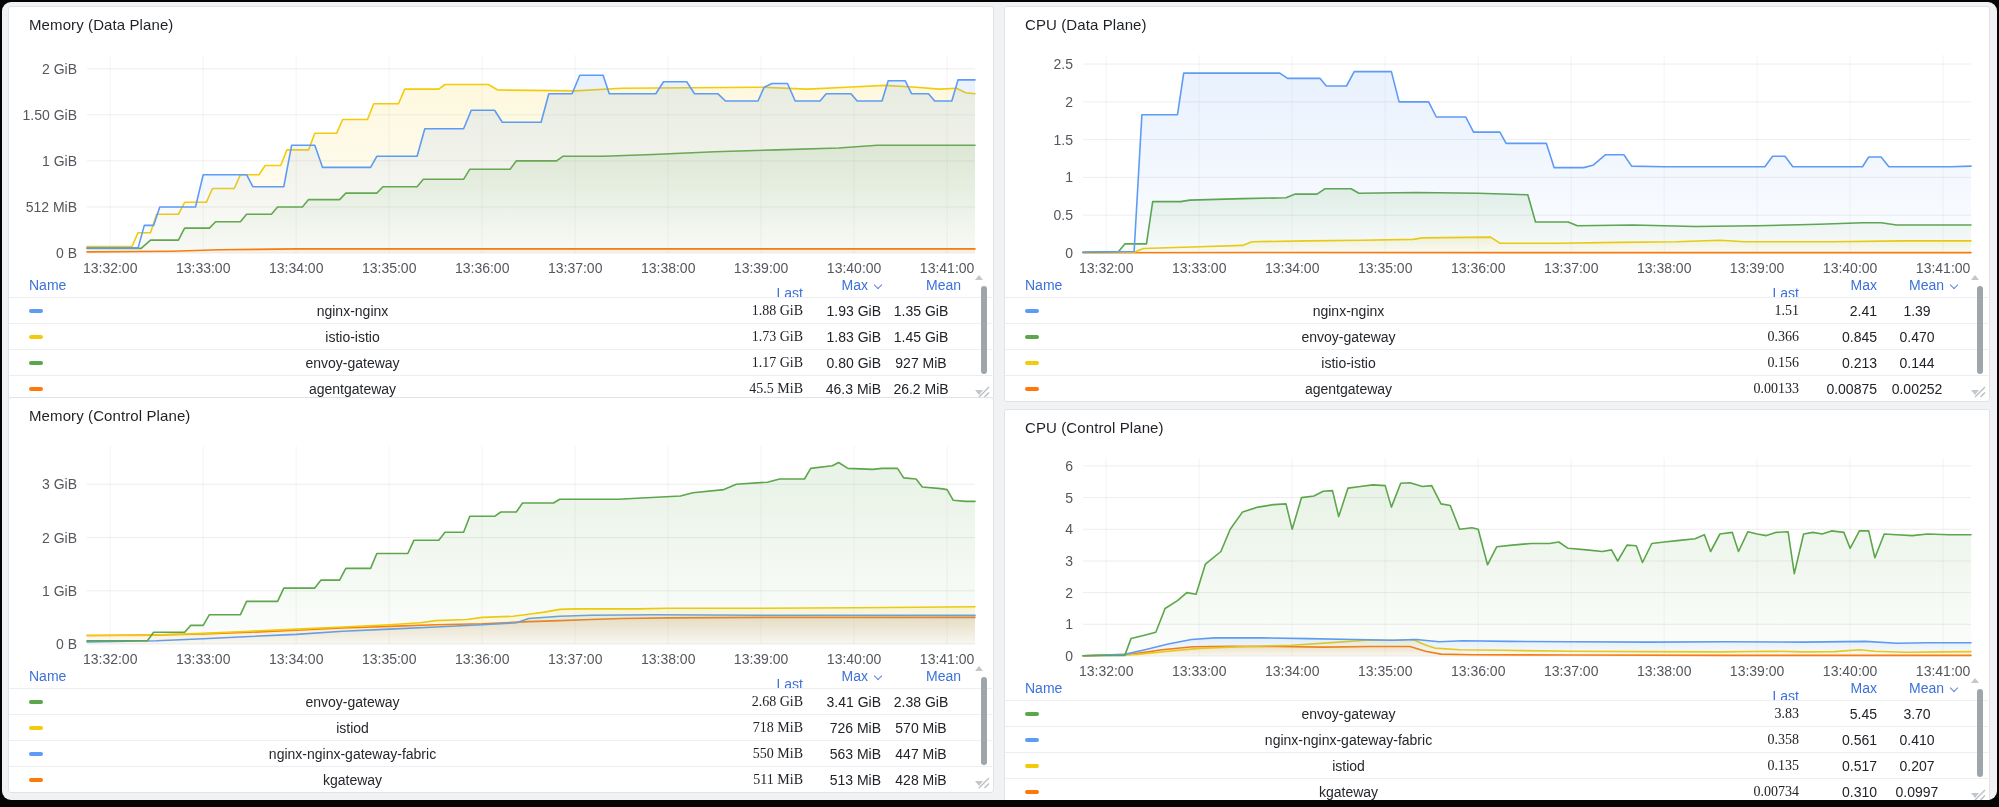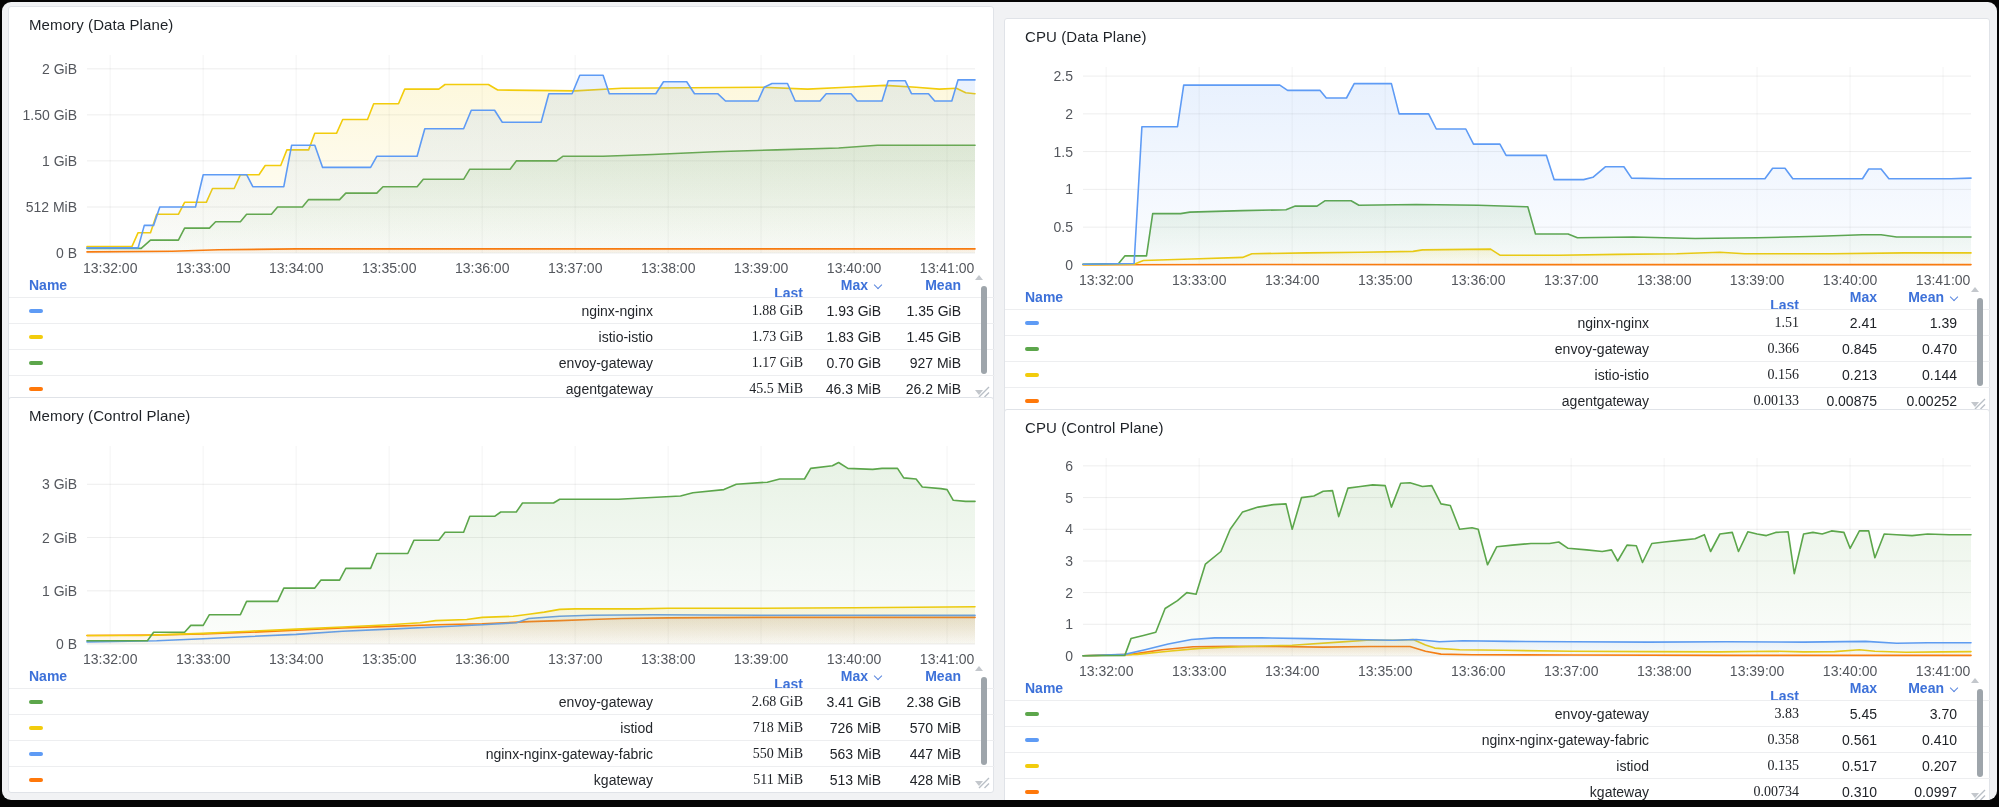--- a/index.html
+++ b/index.html
@@ -12,35 +12,35 @@
   .board{
     position:absolute;left:2px;top:2px;width:1995px;height:798px;
     background:#f1f2f4;border-radius:9px;overflow:hidden;
   }
   .panel{
     position:absolute;width:986px;height:396px;
     background:#ffffff;border:1px solid #e0e3e8;border-radius:3px;
     box-sizing:border-box;
   }
   .panel.p1{left:6px;top:4px;}
-  .panel.p2{left:1002px;top:16px;}
+  .panel.p2{left:1002px;top:4px;}
   .panel.p3{left:6px;top:395px;}
   .panel.p4{left:1002px;top:407px;}
   .panel-title{
     position:absolute;left:20px;top:9px;margin:0;
     font-size:15px;font-weight:500;color:#1e2227;letter-spacing:.1px;
   }
   .chart{position:absolute;left:0;top:34px;width:986px;height:232px;}
   .chart svg{display:block;}
   
   .legend-header{
     position:absolute;left:0;top:268px;width:986px;height:20px;
     display:flex;align-items:center;box-sizing:border-box;
     padding-left:20px;padding-right:34px;
-    font-size:14px;color:#3d71d9;font-weight:700;justify-content:center;
+    font-size:14px;color:#3d71d9;font-weight:400;justify-content:center;
   }
   .legend-header .col{white-space:nowrap;}
   .col.name{flex:1;text-align:left;cursor:pointer;}
   .col.last{width:150px;text-align:right;cursor:pointer;margin-top:16px;}
   .col.max{width:78px;text-align:right;cursor:pointer;}
   .col.mean{width:80px;text-align:right;cursor:pointer;}
   .sort-caret{
     display:inline-block;width:5px;height:5px;
     border:solid #3d71d9;border-width:0 1.5px 1.5px 0;
     transform:rotate(45deg);margin-left:7px;vertical-align:2px;opacity:.85;
@@ -48,24 +48,24 @@
   .legend-rows{position:absolute;left:0;top:290px;width:986px;}
   .legend-row{
     height:26px;display:flex;align-items:center;box-sizing:border-box;
     padding-left:20px;padding-right:34px;
     border-top:1px solid #edeef0;
     font-size:14px;color:#202328;cursor:pointer;
   }
   .legend-row .swatch{
     width:14px;height:4px;border-radius:2px;margin-right:9px;flex:none;
   }
-  .legend-row .rname{flex:1;text-align:right;color:#24272c;}
+  .legend-row .rname{flex:1;text-align:center;color:#24272c;}
   .legend-row .v-last{width:150px;text-align:right;font-family:Liberation Serif, serif;}
   .legend-row .v-max{width:78px;text-align:right;}
-  .legend-row .v-mean{width:80px;text-align:right;}
+  .legend-row .v-mean{width:80px;text-align:center;}
   
   .vscroll{position:absolute;right:5px;top:266px;width:14px;height:126px;}
   .vscroll .arr{position:absolute;left:1px;width:0;height:0;
     border-left:4px solid transparent;border-right:4px solid transparent;}
   .vscroll .arr.up{top:2px;border-bottom:5px solid #c3c7cc;}
   .vscroll .arr.down{bottom:4px;border-top:5px solid #c3c7cc;}
   .vscroll .thumb{
     position:absolute;right:1px;top:13px;width:6px;height:88px;
     background:#9ea5ab;border-radius:3px;
   }
@@ -156,21 +156,21 @@
           <span class="swatch" style="background:#f2cc0c"></span>
           <span class="rname">istio-istio</span>
           <span class="v-last">1.73 GiB</span>
           <span class="v-max">1.83 GiB</span>
           <span class="v-mean">1.45 GiB</span>
         </div>
         <div class="legend-row">
           <span class="swatch" style="background:#5ca64b"></span>
           <span class="rname">envoy-gateway</span>
           <span class="v-last">1.17 GiB</span>
-          <span class="v-max">0.70 GiB</span>
+          <span class="v-max">0.80 GiB</span>
           <span class="v-mean">927 MiB</span>
         </div>
         <div class="legend-row">
           <span class="swatch" style="background:#ff780a"></span>
           <span class="rname">agentgateway</span>
           <span class="v-last">45.5 MiB</span>
           <span class="v-max">46.3 MiB</span>
           <span class="v-mean">26.2 MiB</span>
         </div>
       </div>

